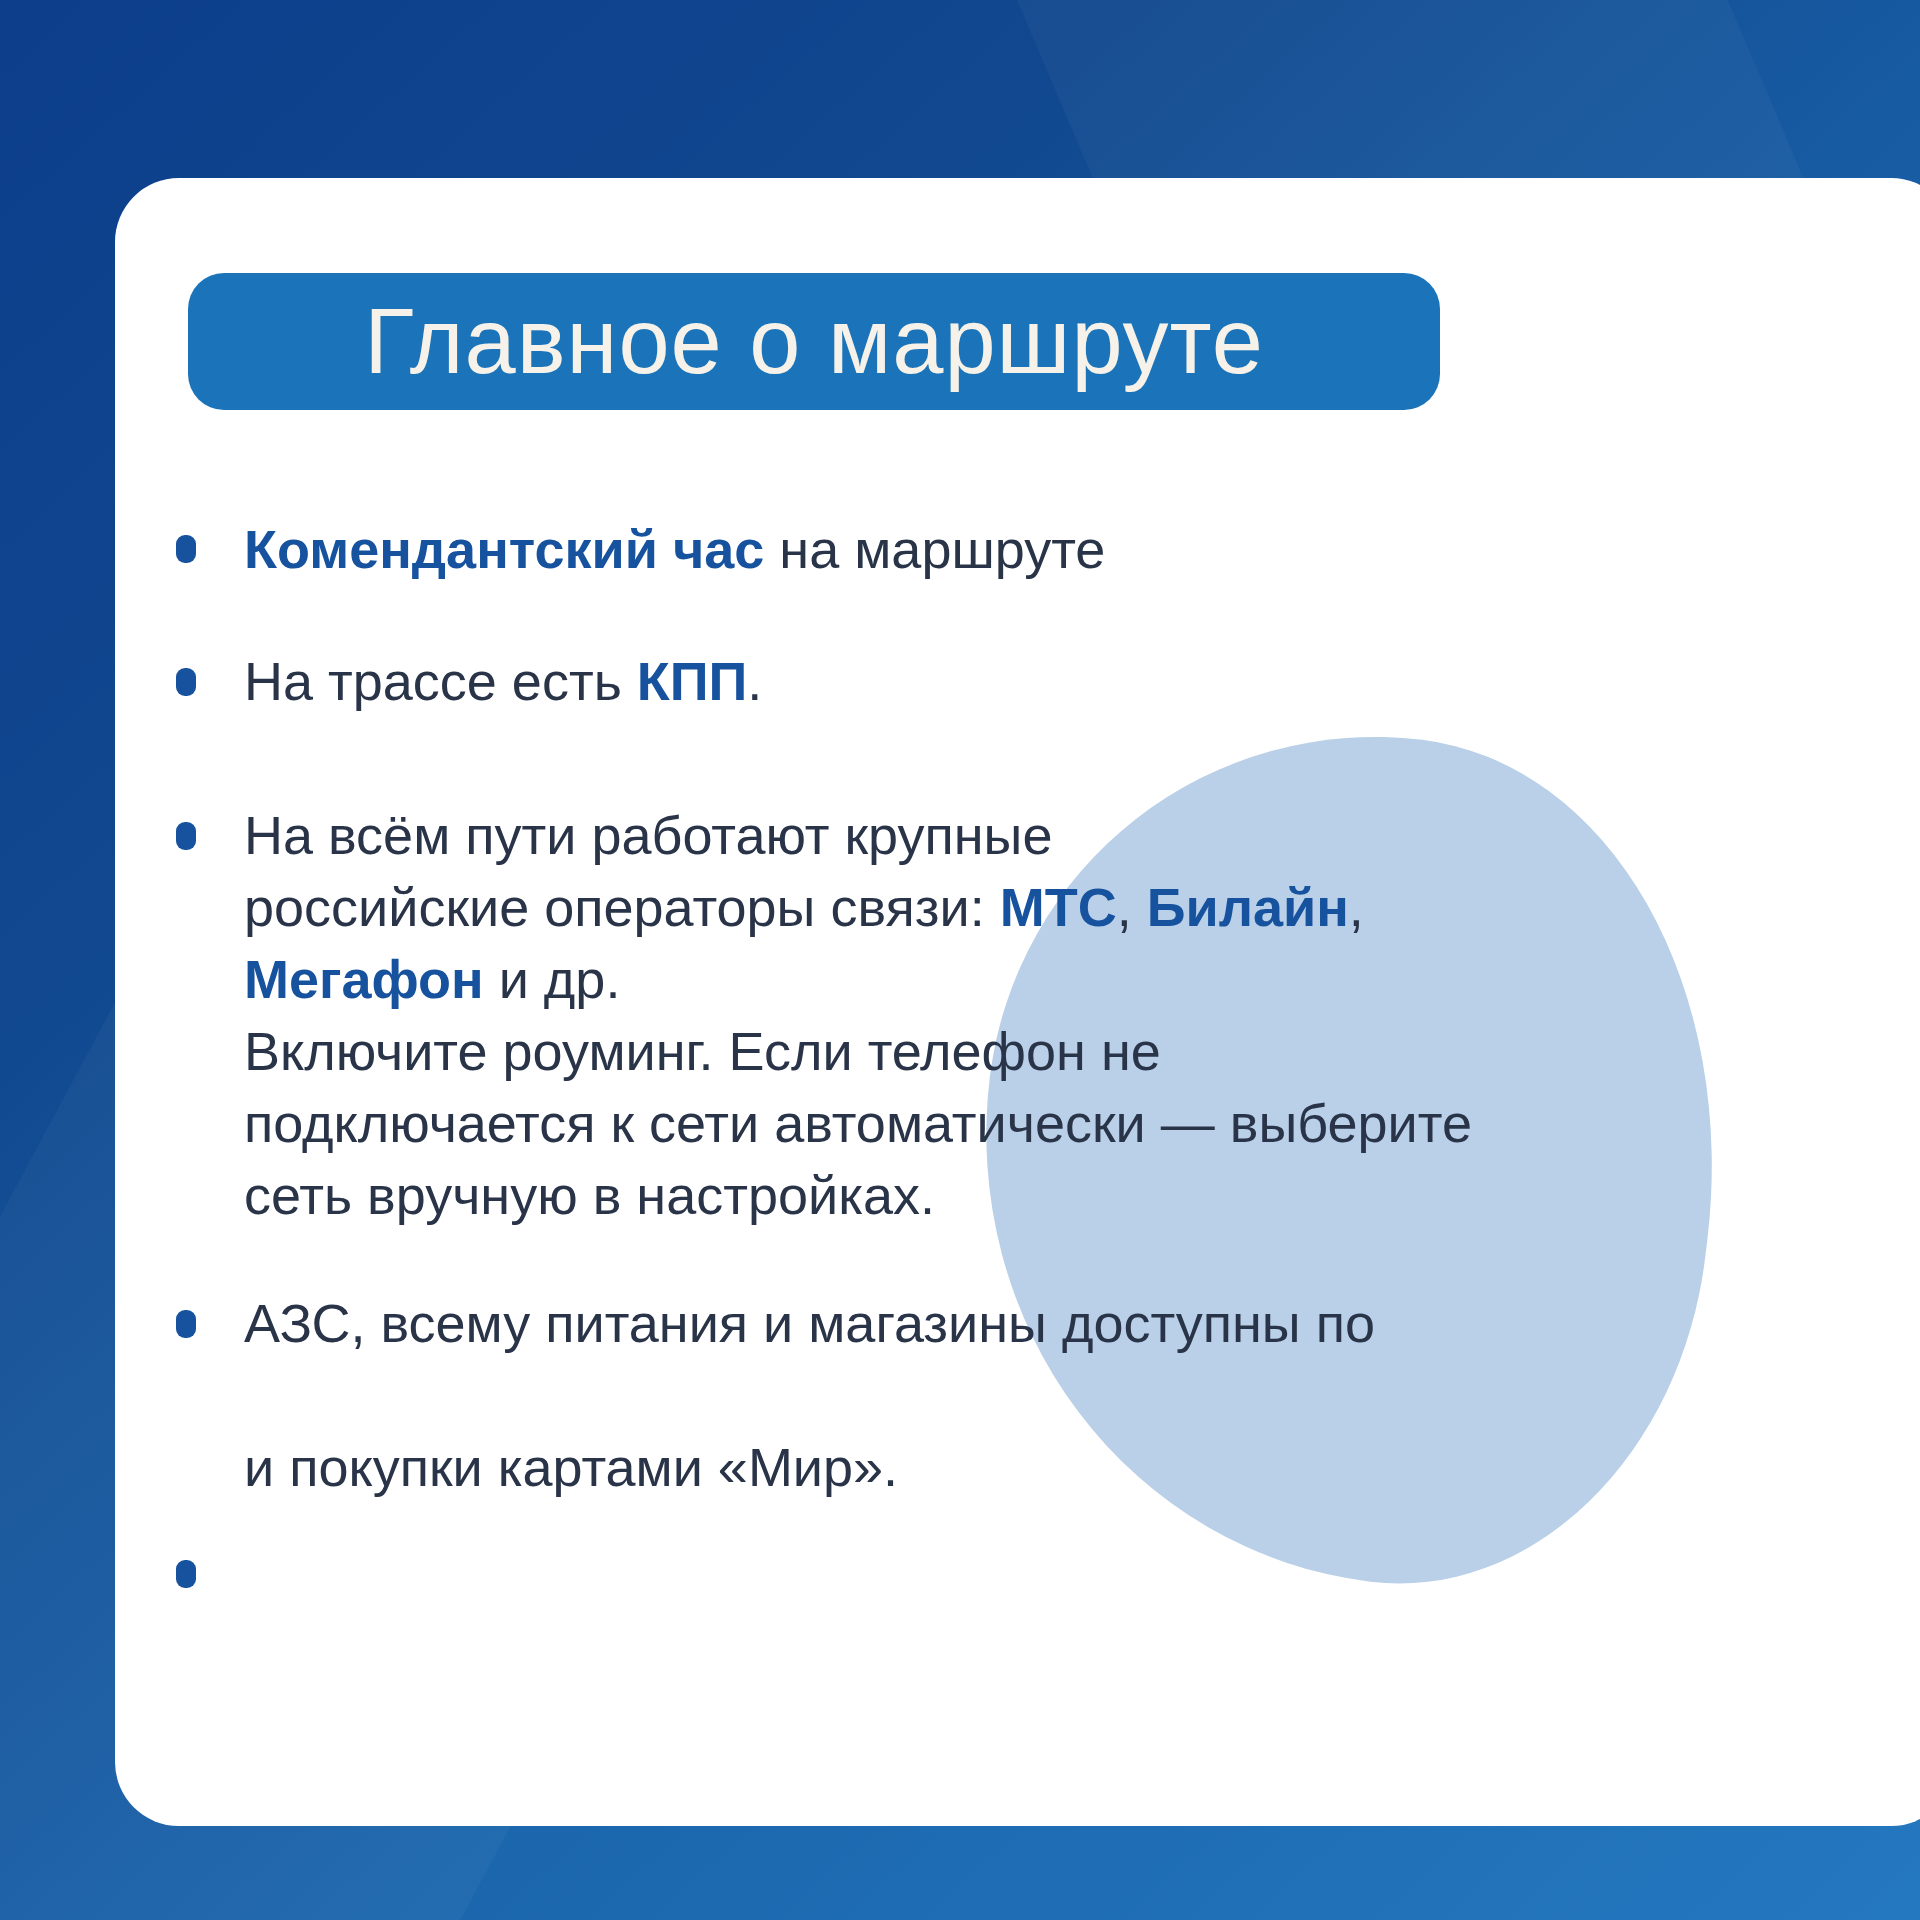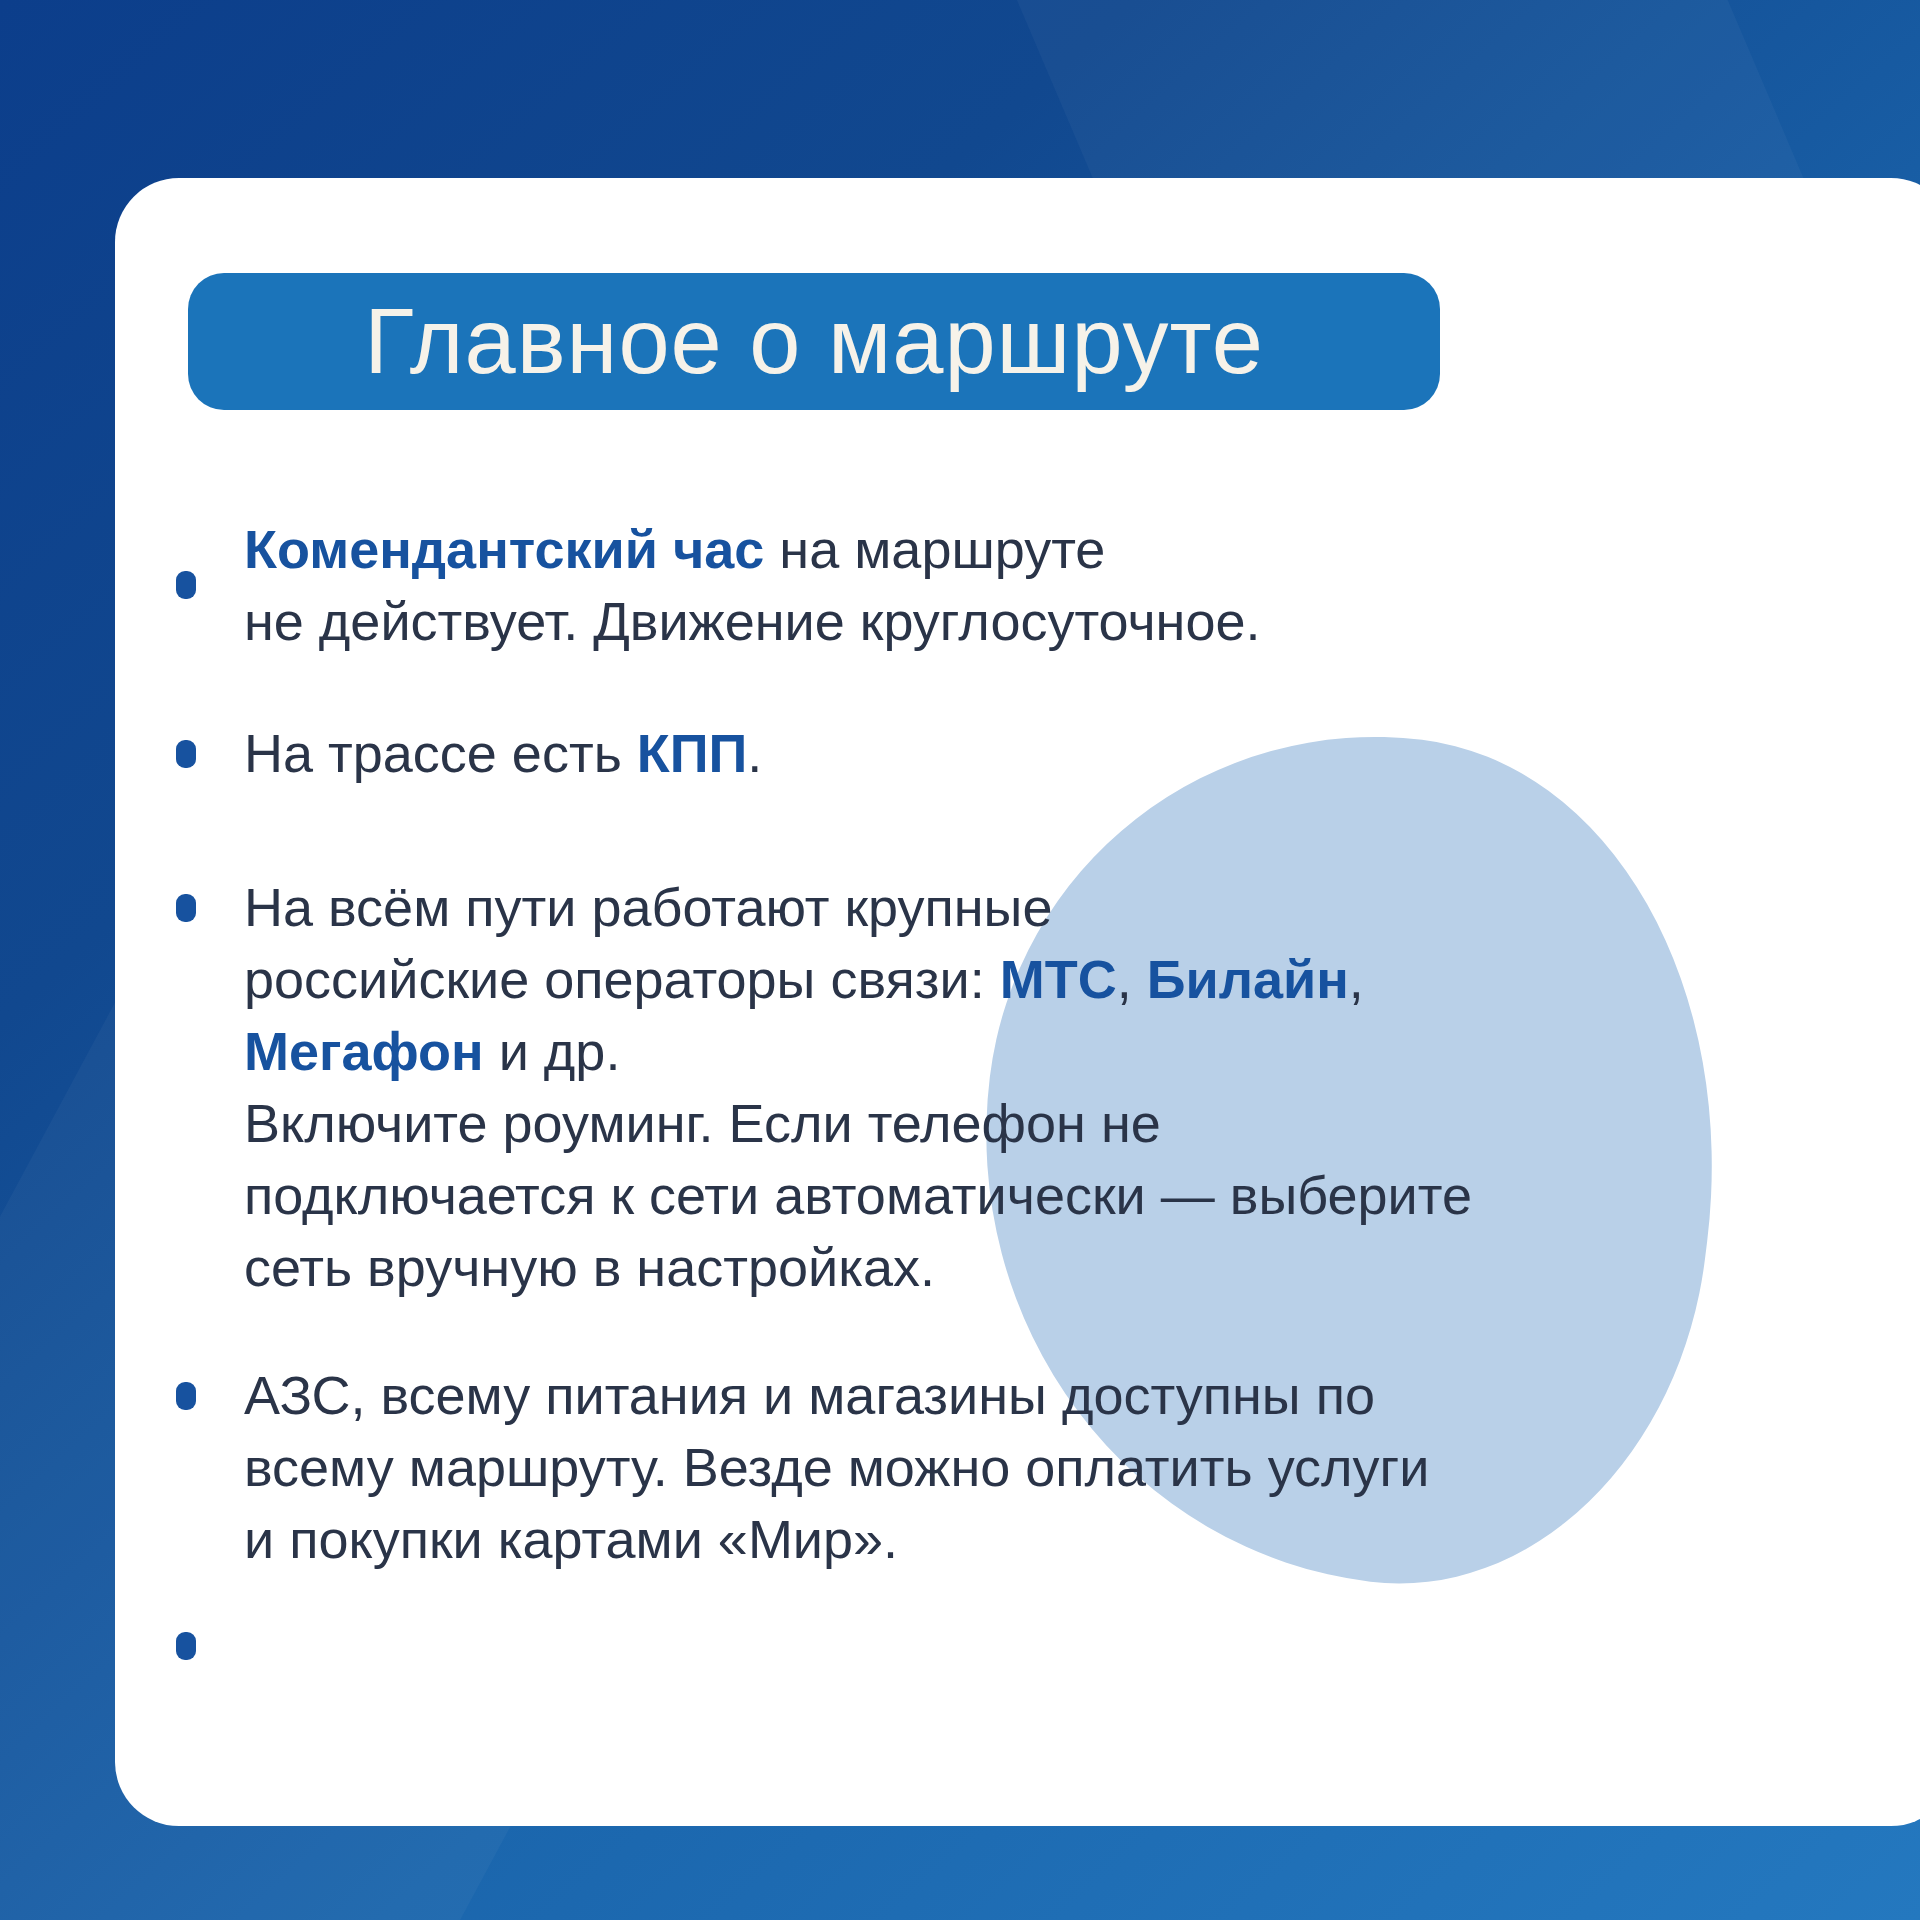--- a/index.html
+++ b/index.html
@@ -99,33 +99,33 @@
   <div class="card">
     <div class="blob"></div>
 
     <div class="banner">
       <span class="banner-title">Главное о маршруте</span>
     </div>
 
     <div class="list" id="route-list">
         <div class="item item-1 bullet-center">
           <span class="bullet"></span>
-          <div><span class="run-bold">Комендантский час</span><span class="run"> на маршруте</span><br><span class="run">не действует. Движение круглосуточное.</span></div>
+          <div><span class="run-bold">Комендантский час</span><span class="run"> на маршруте</span><br></div>
         </div>
         <div class="item item-2">
           <span class="bullet"></span>
           <div><span class="run">На трассе есть </span><span class="run-bold">КПП</span><span class="run">.</span></div>
         </div>
         <div class="item item-3">
           <span class="bullet"></span>
           <div><span class="run">На всём пути работают крупные</span><br><span class="run">российские операторы связи: </span><span class="run-bold">МТС</span><span class="run">, </span><span class="run-bold">Билайн</span><span class="run">,</span><br><span class="run-bold">Мегафон</span><span class="run"> и др.</span><br><span class="run">Включите роуминг. Если телефон не</span><br><span class="run">подключается к сети автоматически — выберите</span><br><span class="run">сеть вручную в настройках.</span></div>
         </div>
         <div class="item item-4">
           <span class="bullet"></span>
-          <div><span class="run">АЗС, всему питания и магазины доступны по</span><br><span class="run">всему маршруту. Везде можно оплатить услуги</span><br><span class="run">и покупки картами «Мир».</span></div>
+          <div><span class="run">АЗС, всему питания и магазины доступны по</span><br><br><span class="run">и покупки картами «Мир».</span></div>
         </div>
         <div class="item item-5">
           <span class="bullet"></span>
           <div><br></div>
         </div>
       </div>
   </div>
 </div>
 
 </body></html>

